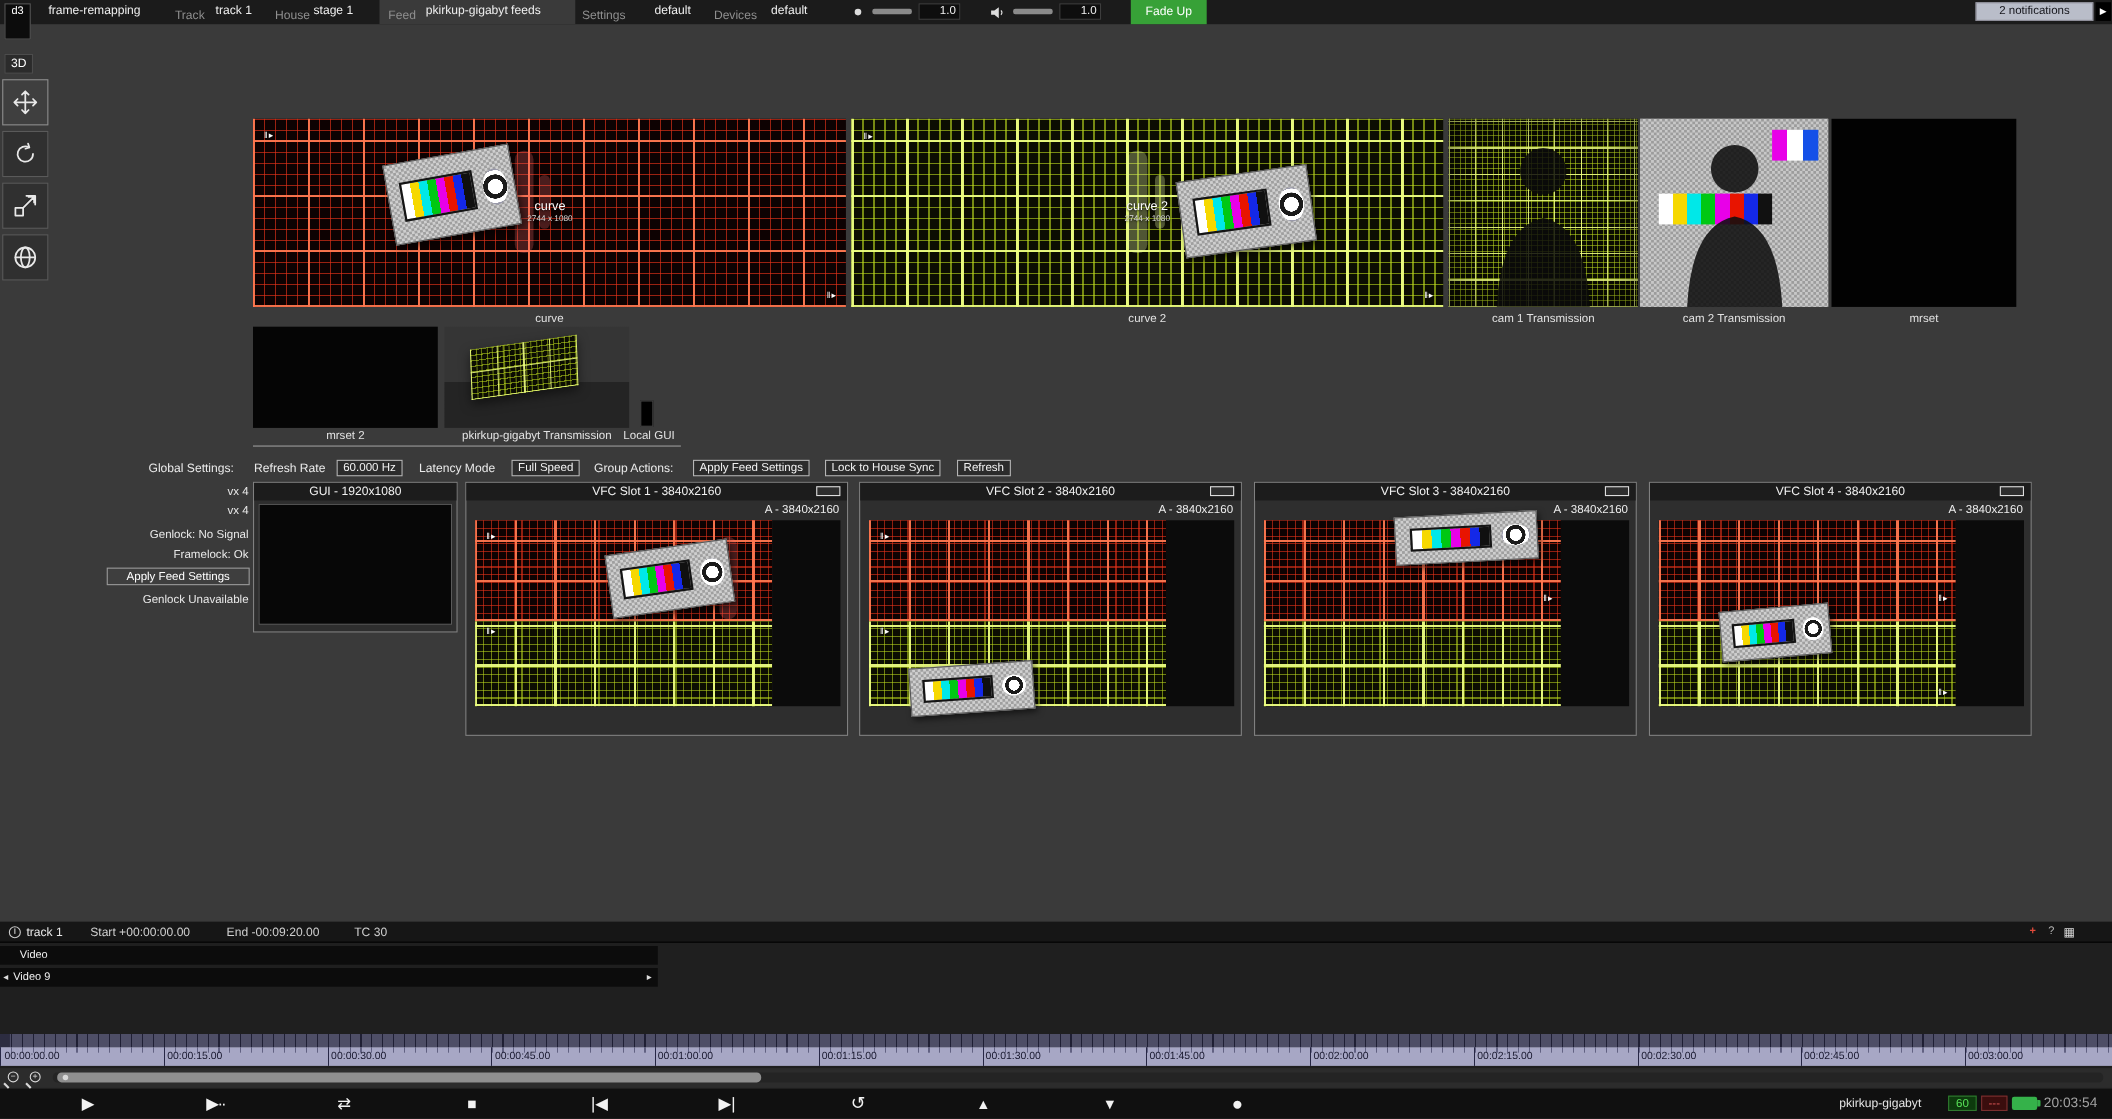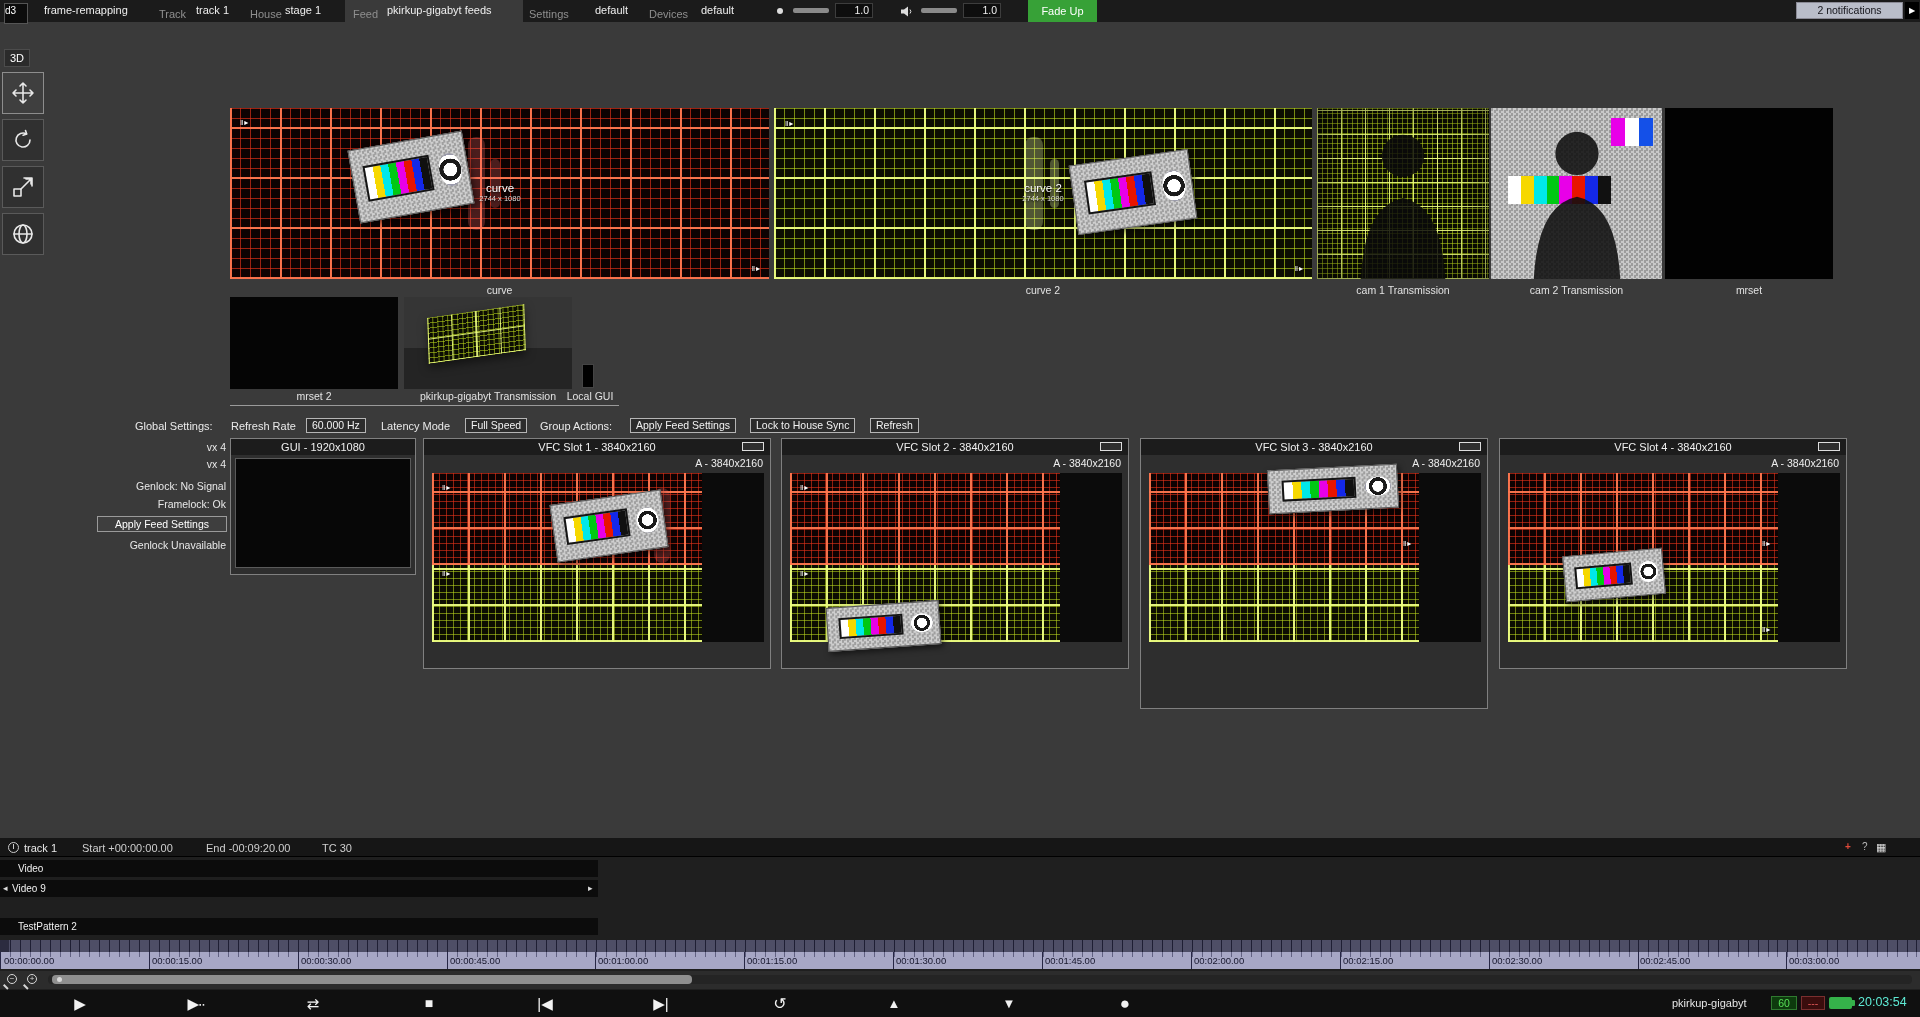--- a/index.html
+++ b/index.html
@@ -4,21 +4,21 @@
 <style>
   *{box-sizing:border-box;margin:0;padding:0}
   html,body{width:1920px;height:1017px;overflow:hidden}
   body{position:relative;background:#3a3a3a;font-family:"Liberation Sans",sans-serif;-webkit-font-smoothing:antialiased}
   .abs{position:absolute}
 
   
   #topbar{position:absolute;left:0;top:0;width:1920px;height:22px;background:#1b1b1b;z-index:50}
   #topbar .t-lbl{position:absolute;top:8px;color:#8f8f8f;font-size:11px;white-space:nowrap}
   #topbar .t-val{position:absolute;top:4px;color:#efefef;font-size:11px;white-space:nowrap}
-  .logo{position:absolute;left:4px;top:3px;width:24px;height:21px;background:#0c0c0c;border:1px solid #555;color:#fff;font-size:10px;line-height:13px}
+  .logo{position:absolute;left:4px;top:3px;width:24px;height:33px;background:#0c0c0c;border:1px solid #555;color:#fff;font-size:10px;text-align:center;line-height:13px}
   .feed-tab{position:absolute;left:345px;top:0;width:178px;height:22px;background:#3a3a3a}
   .feed-tab .t-lbl{left:8px}.feed-tab .t-val{left:42px}
   .slider{position:absolute;top:8px;height:5px;background:#8a8a8a;border-radius:2px}
   .bdot{position:absolute;top:8px;width:6px;height:6px;border-radius:50%;background:#ddd}
   .numfield{position:absolute;top:3px;width:38px;height:15px;background:#0e0e0e;border:1px solid #3d3d3d;color:#f0f0f0;font-size:10.5px;text-align:right;line-height:13px;padding-right:3px}
   .fadeup{position:absolute;left:1028px;top:0;width:69px;height:22px;background:#37a137;color:#fff;font-size:11px;text-align:center;line-height:22px}
   .notif-btn{position:absolute;left:1796px;top:2px;width:107px;height:17px;background:#b9bdc9;border:1px solid #8a8a95;color:#15151b;font-size:10.5px;text-align:center;line-height:15px}
   .notif-exp{position:absolute;left:1905px;top:2px;width:14px;height:17px;background:#000;color:#fff;font-size:8px;text-align:center;line-height:17px}
 
   
@@ -116,21 +116,21 @@
   .scrub-track{position:absolute;left:48px;top:137px;width:1864px;height:9px;background:#242424;border-radius:4px}
   .scrub-thumb{position:absolute;left:52px;top:137px;width:640px;height:9px;background:#8f8f8f;border-radius:4px}
   .scrub-dot{position:absolute;left:57px;top:139px;width:5px;height:5px;border-radius:50%;background:#d8d8d8}
   .transbar{position:absolute;left:0;top:152px;width:1920px;height:27px;background:#101010}
   .tbtn{position:absolute;top:0;width:46px;height:27px;color:#f2f2f2;font-size:15px;text-align:center;line-height:27px;white-space:nowrap}
   .st-name{position:absolute;left:1672px;top:7px;font-size:11px;color:#e6e6e6;white-space:nowrap}
   .st-fps{position:absolute;left:1771px;top:6px;width:26px;height:14px;background:#0d3a0d;border:1px solid #2f7a2f;color:#57e057;font-size:10.5px;text-align:center;line-height:12px}
   .st-link{position:absolute;left:1801px;top:6px;width:24px;height:14px;background:#3a0d0d;border:1px solid #7a2f2f;color:#e05757;font-size:10.5px;text-align:center;line-height:12px}
   .battery{position:absolute;left:1829px;top:7px;width:23px;height:12px;background:#35b24a;border-radius:2px}
   .battery::after{content:"";position:absolute;right:-3px;top:3px;width:3px;height:6px;background:#35b24a;border-radius:0 1px 1px 0}
-  .st-clock{position:absolute;left:1858px;top:5px;font-size:12.5px;color:#5eead4;white-space:nowrap}
+  .st-clock{position:absolute;left:1858px;top:5px;font-size:12.5px;color:#a3a3a3;white-space:nowrap}
 </style>
 </head>
 <body>
 
 <div id="app">
 
   <div id="topbar">
     <div class="logo">d3</div>
     <span class="t-val" style="left:44px">frame-remapping</span>
     <span class="t-lbl" style="left:159px">Track</span>
@@ -296,21 +296,21 @@
       <div class="v-black"></div>
       <span class="handle" style="left:10px;top:10px">‖▸</span>
       <span class="handle" style="left:10px;top:96px">‖▸</span>
       <div class="testcard" style="left:37px;top:131px;width:113px;height:44px;transform:rotate(-4deg)">
         <div class="tc-bars"></div>
           <div class="tc-dot"></div>
       </div>
     </div>
   </div>
 
-  <div class="panel" style="left:1140px;width:348px;height:271px">
+  <div class="panel" style="left:1140px;width:348px;height:231px">
     <div class="panel-h">VFC Slot 3 - 3840x2160</div>
     <div class="checkbox"></div>
     <div class="panel-sub">A - 3840x2160</div>
     <div class="vfc-body">
       <div class="v-red grid-red-m"></div>
       <div class="v-green grid-green-m"></div>
       <div class="v-black"></div>
       <span class="handle" style="left:254px;top:66px">‖▸</span>
       <div class="testcard" style="left:119px;top:-6px;width:130px;height:44px;transform:rotate(-3deg)">
         <div class="tc-bars"></div>
@@ -348,23 +348,20 @@
       <span class="tb-ic" style="left:1876px;color:#ddd;font-size:11px">▦</span>
     </div>
 
     <div class="tl-row" style="top:22px">
       <span class="lab">Video</span>
     </div>
     <div class="tl-row" style="top:42px">
       <span class="row-arrow" style="left:3px">◂</span>
       <span class="lab" style="margin-left:12px">Video 9</span>
       <span class="row-arrow" style="left:588px">▸</span>
-    </div>
-    <div class="tl-row" style="top:80px">
-      <span class="lab">TestPattern 2</span>
     </div>
 
     <div class="ruler-top"></div>
     <div class="playblock"></div>
     <div class="ruler-bot"></div>
     <div class="ruler-minor"></div>
     <span class="r-lab" style="left:4px">00:00:00.00</span>
     <span class="r-lab" style="left:152px">00:00:15.00</span>
     <span class="r-lab" style="left:301px">00:00:30.00</span>
     <span class="r-lab" style="left:450px">00:00:45.00</span>

